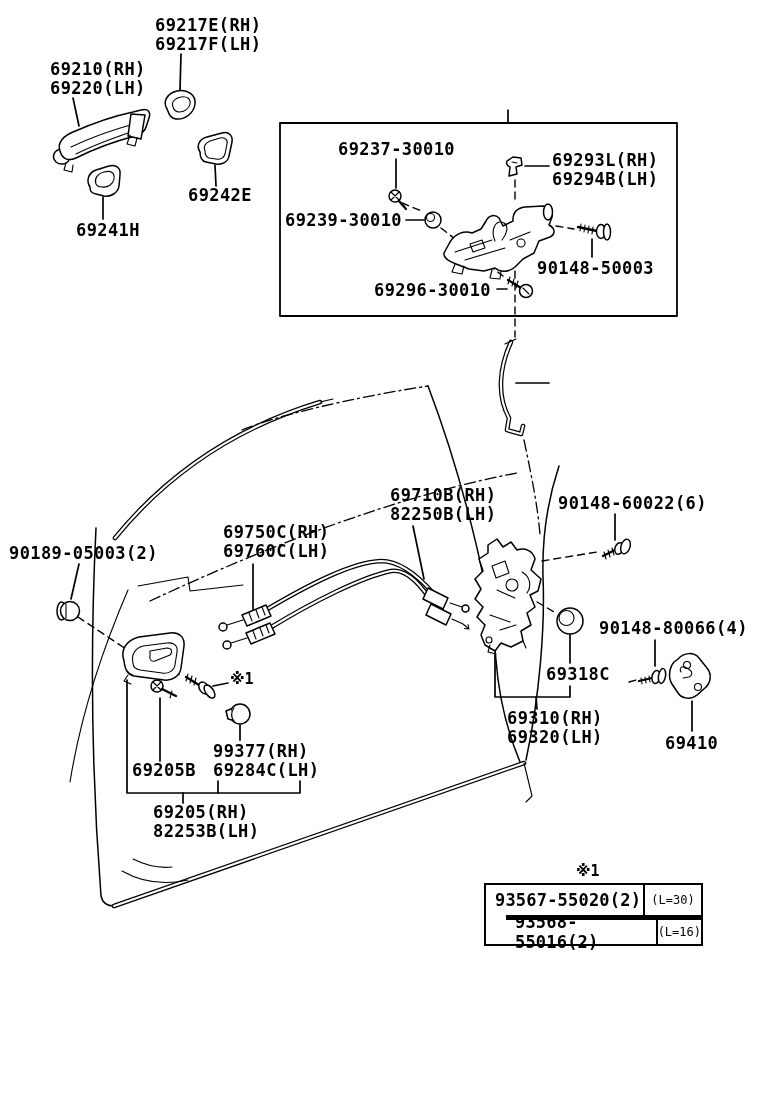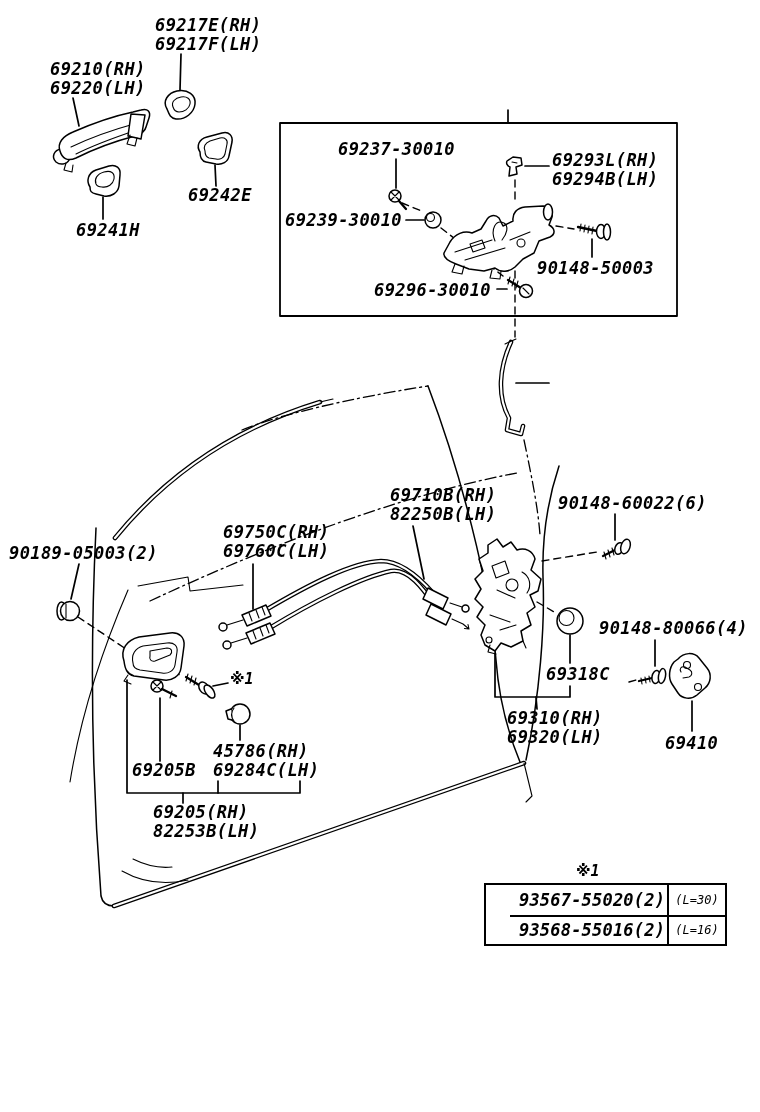--- a/index.html
+++ b/index.html
@@ -1,34 +1,34 @@
 <!DOCTYPE html>
 <html><head>
 <meta charset="utf-8">
 <style>
   html,body{margin:0;padding:0;background:#fff;}
   #page{position:relative;width:760px;height:1063px;background:#ffffff;overflow:hidden;
-        font-family:"DejaVu Sans Mono","DejaVu Sans",monospace;font-style:italic;}
+        font-family:"DejaVu Sans Mono","DejaVu Sans",monospace;}
   #art{position:absolute;left:0;top:0;}
   svg *{fill:none;stroke:#000;stroke-width:1.5;stroke-linecap:round;stroke-linejoin:round;}
   svg .fill{fill:#ffffff;}
   svg .thick{stroke-width:4.6;}
   svg .over{stroke:#ffffff;stroke-width:2.1;}
   svg .thin{stroke-width:1.1;}
   svg .shaft{stroke-width:2.3;}
   svg .lead{stroke-width:1.7;}
   svg .dash{stroke-width:1.4;stroke-dasharray:7 5;}
   svg .dashdot{stroke-width:1.3;stroke-dasharray:11 4 2 4;}
   svg .box{stroke-width:1.8;}
   .lbl{position:absolute;color:#000;font-weight:bold;font-size:17px;line-height:19px;
        letter-spacing:0.4px;white-space:pre;}
   .note{position:absolute;color:#000;font-weight:bold;font-size:15px;line-height:15px;}
-  .ptable{position:absolute;left:484px;top:883px;width:215px;height:59px;border:2px solid #000;padding-left:24px;}
+  .ptable{position:absolute;left:484px;top:883px;width:215px;height:59px;border:2px solid #000;}
   .prow{display:flex;height:50%;box-sizing:border-box;align-items:center;}
-  .prow+.prow{border-top:2px solid #000000;}
+  .prow+.prow{border-top:5px solid #000000;margin-left:20px;}
   .pcell-part{width:159px;padding-left:9px;font-weight:bold;font-size:17px;letter-spacing:0.2px;
               border-right:2px solid #000;box-sizing:border-box;height:100%;display:flex;align-items:center;}
   .pcell-len{flex:1;text-align:center;font-size:12px;}
   .footer{position:absolute;left:694px;top:1094px;font-size:15px;color:#000;letter-spacing:0.3px;}
 </style>
 </head>
 <body>
 
 <div id="page">
 
@@ -294,21 +294,21 @@
   <div class="lbl" style="left:537px;top:259px">90148-50003</div>
   <div class="lbl" style="left:374px;top:281px">69296-30010</div>
   <div class="lbl" style="left:390px;top:486px"><div>69710B(RH)</div><div>82250B(LH)</div></div>
   <div class="lbl" style="left:558px;top:494px">90148-60022(6)</div>
   <div class="lbl" style="left:223px;top:523px"><div>69750C(RH)</div><div>69760C(LH)</div></div>
   <div class="lbl" style="left:9px;top:544px">90189-05003(2)</div>
   <div class="lbl" style="left:599px;top:619px">90148-80066(4)</div>
   <div class="lbl" style="left:546px;top:665px">69318C</div>
   <div class="lbl" style="left:507px;top:709px"><div>69310(RH)</div><div>69320(LH)</div></div>
   <div class="lbl" style="left:665px;top:734px">69410</div>
-  <div class="lbl" style="left:213px;top:742px"><div>45786(RH)</div><div>69284C(LH)</div></div>
+  <div class="lbl" style="left:213px;top:742px"><div>99377(RH)</div><div>69284C(LH)</div></div>
   <div class="lbl" style="left:132px;top:761px">69205B</div>
   <div class="lbl" style="left:153px;top:803px"><div>69205(RH)</div><div>82253B(LH)</div></div>
 
   <div class="note" style="left:230px;top:672px">※1</div>
   <div class="note" style="left:576px;top:864px">※1</div>
 
   <div class="ptable">
     <div class="prow">
       <div class="pcell-part">93567-55020(2)</div>
       <div class="pcell-len">(L=30)</div>

